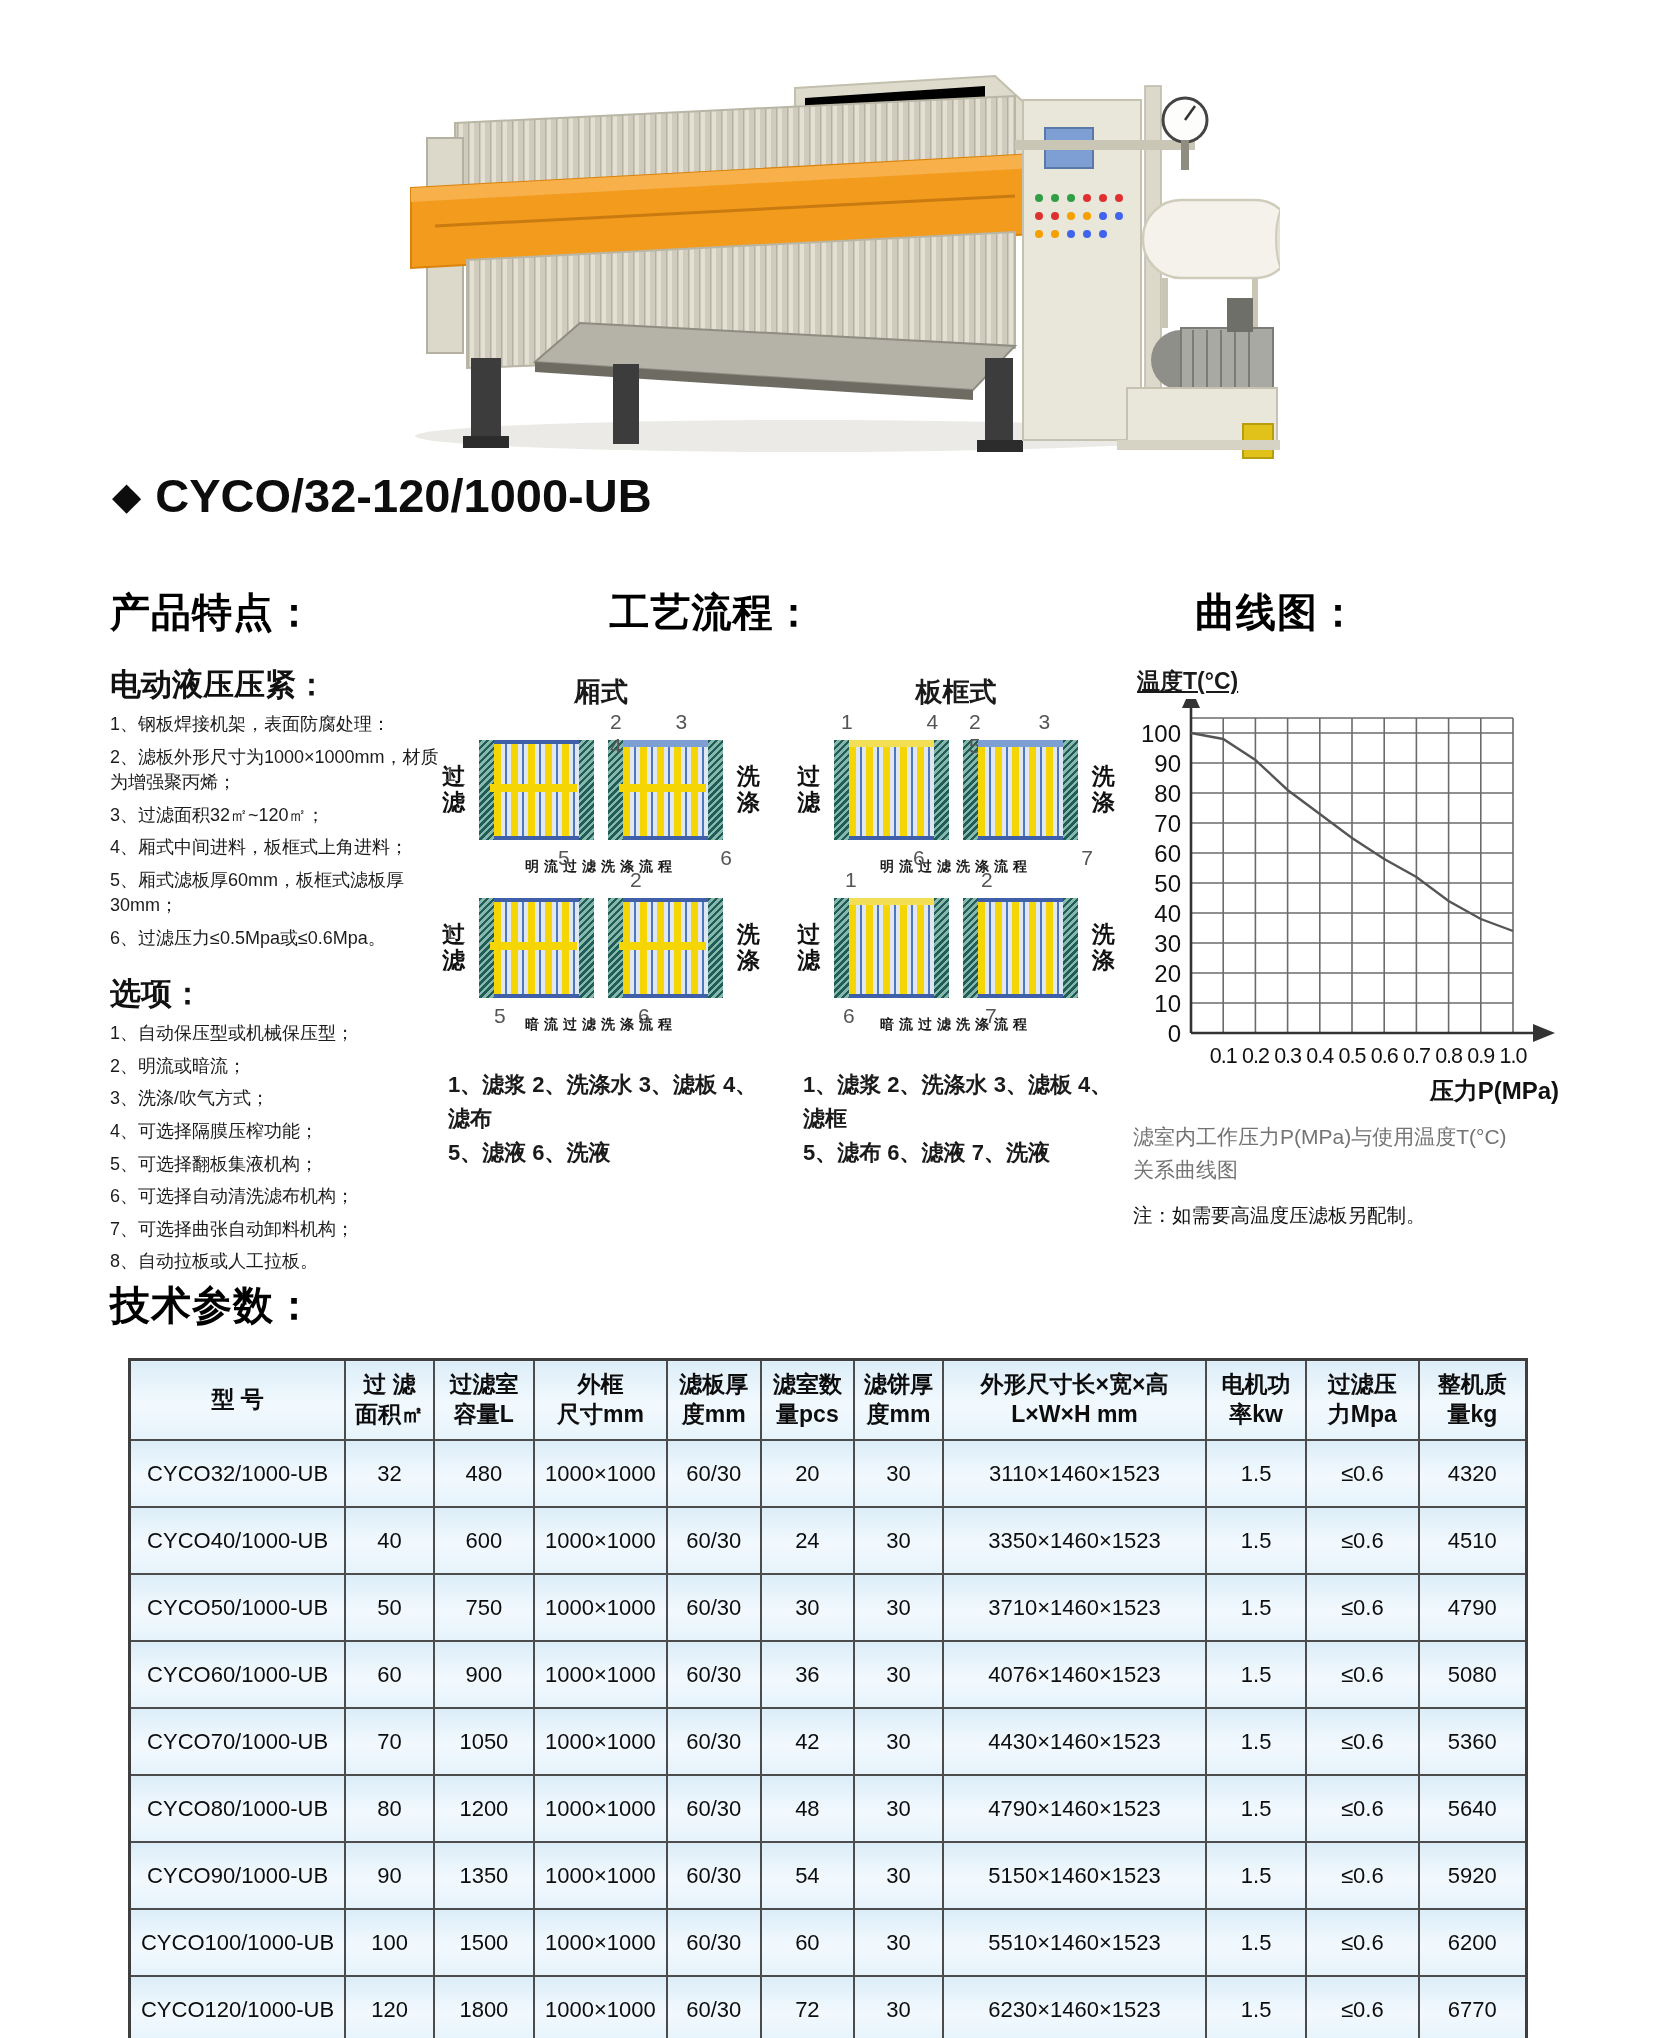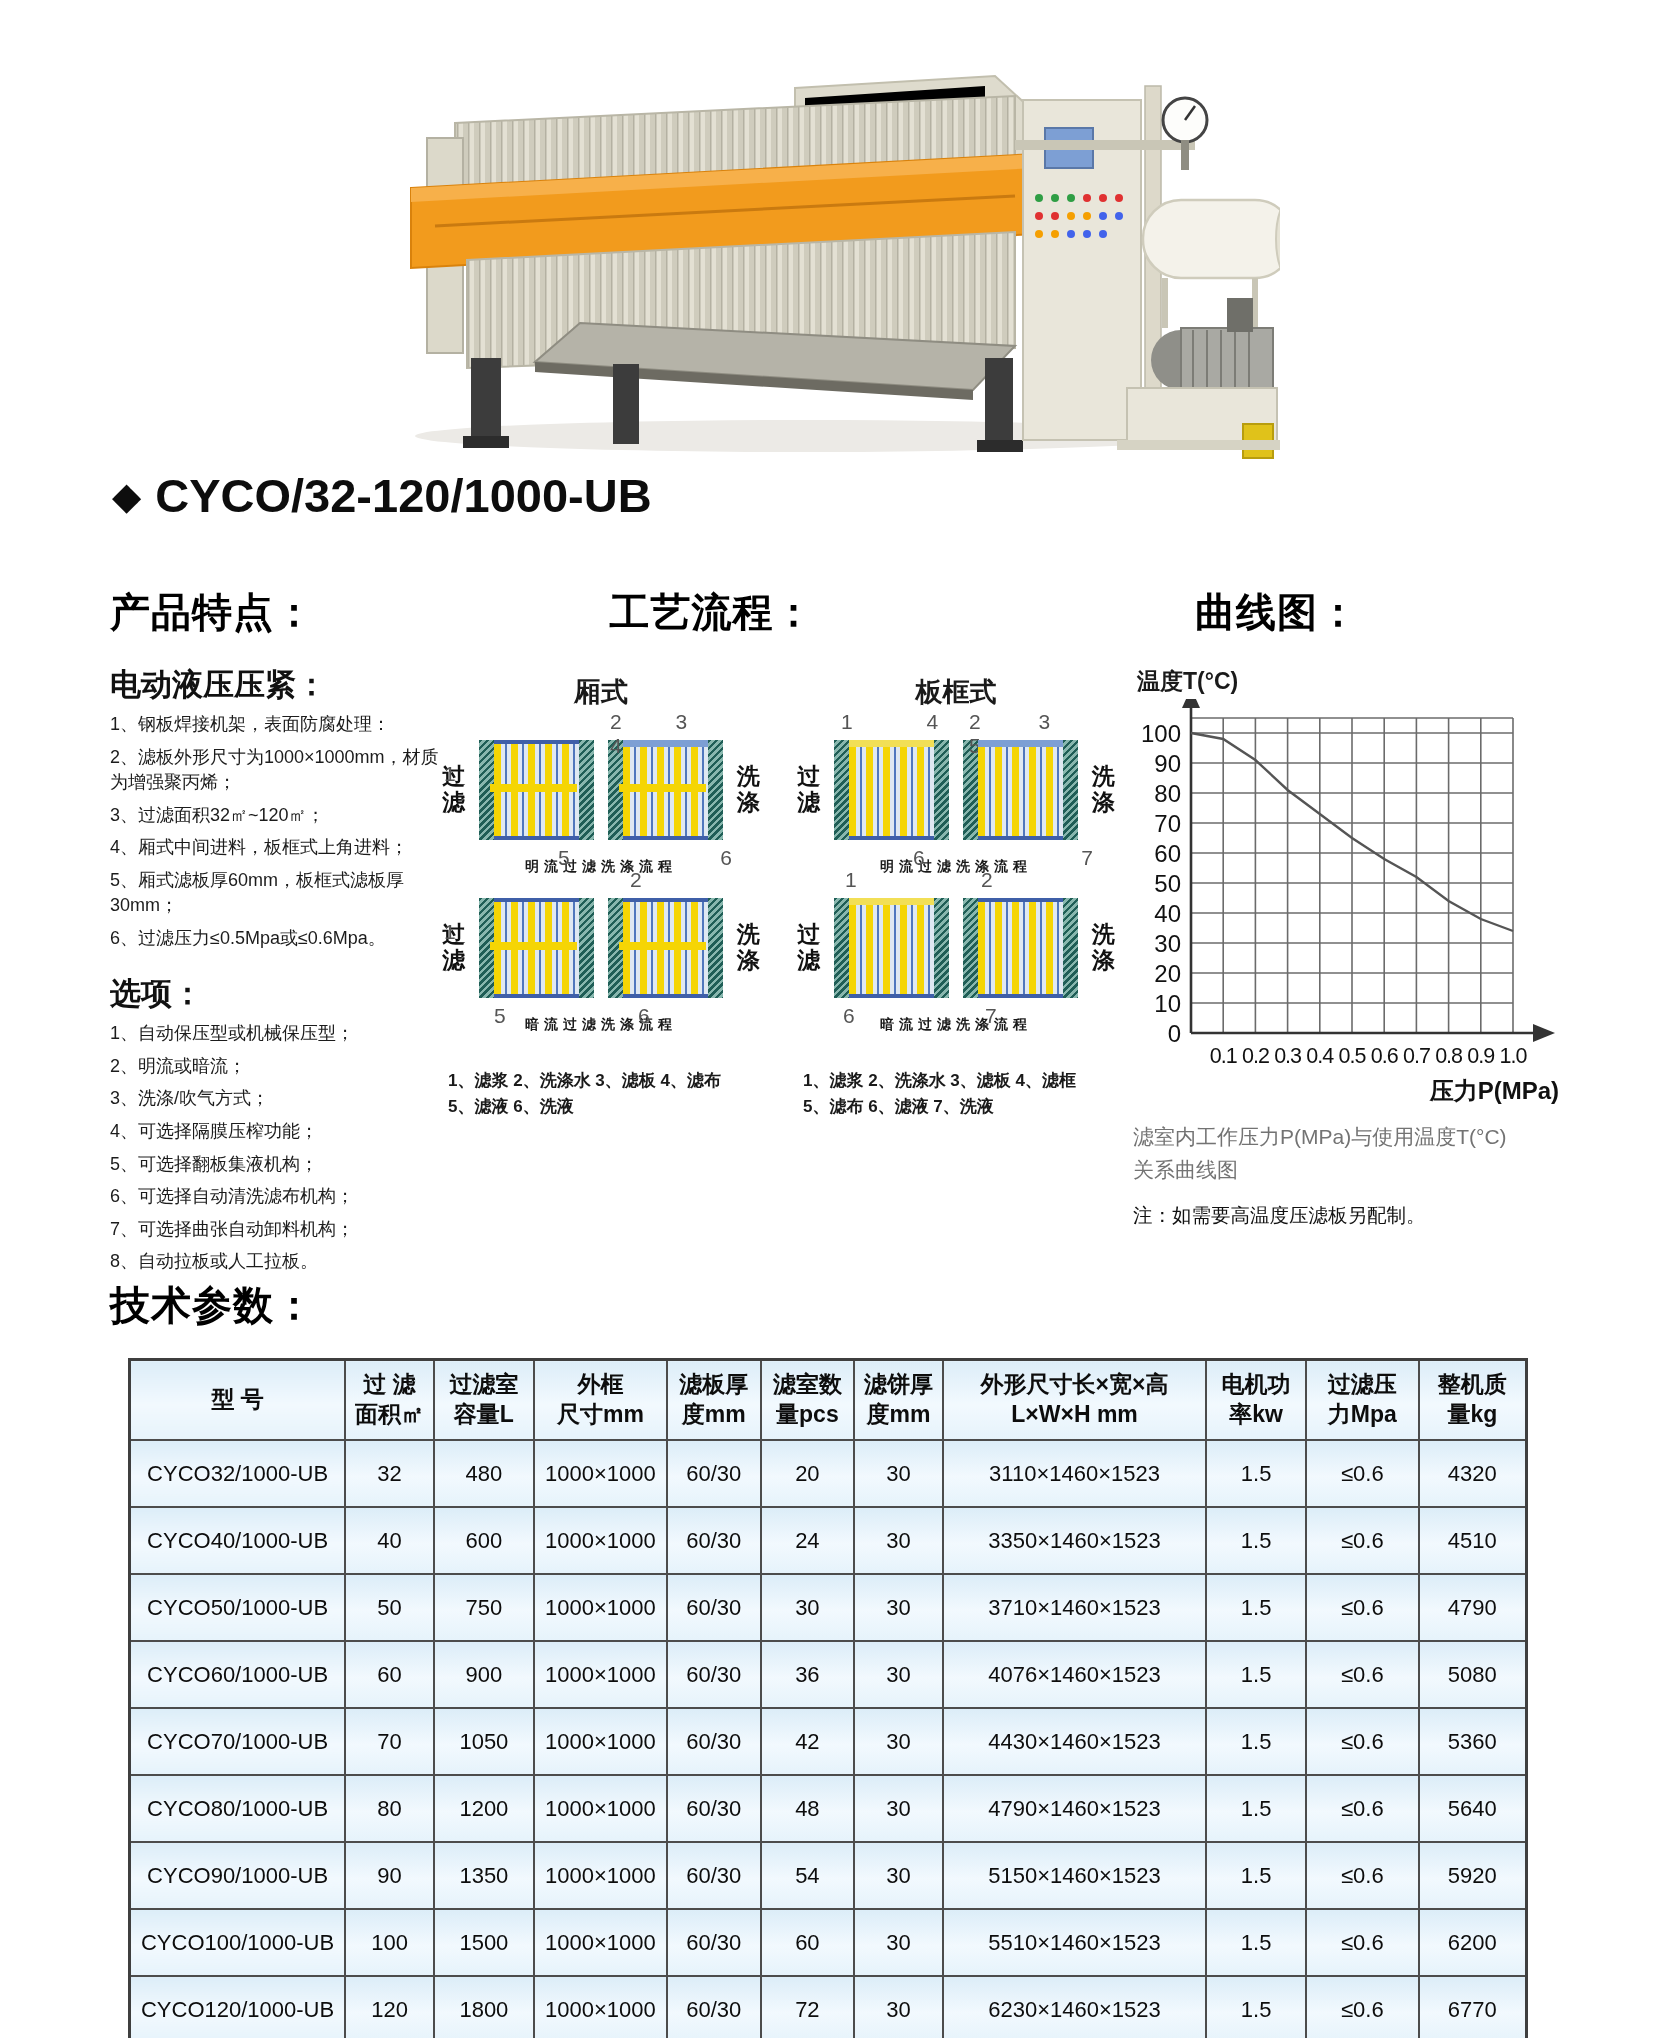--- a/index.html
+++ b/index.html
@@ -28,25 +28,25 @@
   .fp-panel{width:118px;height:100px;display:flex;}
   .fp-hatch{width:15px;background:repeating-linear-gradient(135deg,#1f5e56 0 2.5px,#88b7ae 2.5px 5px);}
   .fp-core{flex:1;position:relative;border-top:4px solid #3f5fa8;border-bottom:4px solid #3f5fa8;
     background:repeating-linear-gradient(90deg,#f5d504 0 7px,#dfe8f2 7px 11px,#5077bd 11px 13px,#dfe8f2 13px 17px);}
   .feed-mid .fp-core::after{content:'';position:absolute;left:-4px;right:2px;top:44%;height:8px;background:#f5d504;}
   .feed-top .fp-core::before{content:'';position:absolute;left:0;right:0;top:-4px;height:7px;background:#f2df56;}
   .wash-top .fp-core::before{content:'';position:absolute;left:0;right:0;top:-4px;height:7px;background:#7d9fd4;}
   .dg-num{position:absolute;font-size:21px;color:#555;font-weight:500;}
   .dg-caption{font-size:14px;font-weight:bold;letter-spacing:5px;margin:6px 0 18px 0;}
   .legend{margin-top:16px;align-self:flex-start;padding-left:6px;}
-  .legend .li{font-size:17px;font-weight:bold;line-height:1.55;}
+  .legend .li{font-size:22px;font-weight:bold;line-height:1.55;}
   
   #col-curve{left:1133px;top:585px;width:440px;}
   #curve-heading{margin-left:62px;}
-  .ylabel{font-size:23px;font-weight:600;margin:26px 0 2px 4px;}
+  .ylabel{font-size:23px;font-weight:600;margin:26px 0 2px 4px;text-decoration:underline;}
   svg .grid{stroke:#6b6b6b;stroke-width:1.6;fill:none;}
   svg .axis{stroke:#333;stroke-width:2.6;fill:none;}
   svg .axisfill{fill:#333;stroke:none;}
   svg .curve{stroke:#555;stroke-width:2.4;fill:none;}
   svg .ytick{font-size:24px;fill:#111;font-weight:500;}
   svg .xtick{font-size:21.5px;fill:#111;font-weight:500;letter-spacing:-1px;}
   svg .xlab{font-size:24px;fill:#111;font-weight:600;}
   .curve-caption{font-size:21px;line-height:1.55;margin-top:10px;color:#737373;font-weight:500;}
   .curve-note{font-size:19.5px;margin-top:16px;color:#111;font-weight:500;}
   

